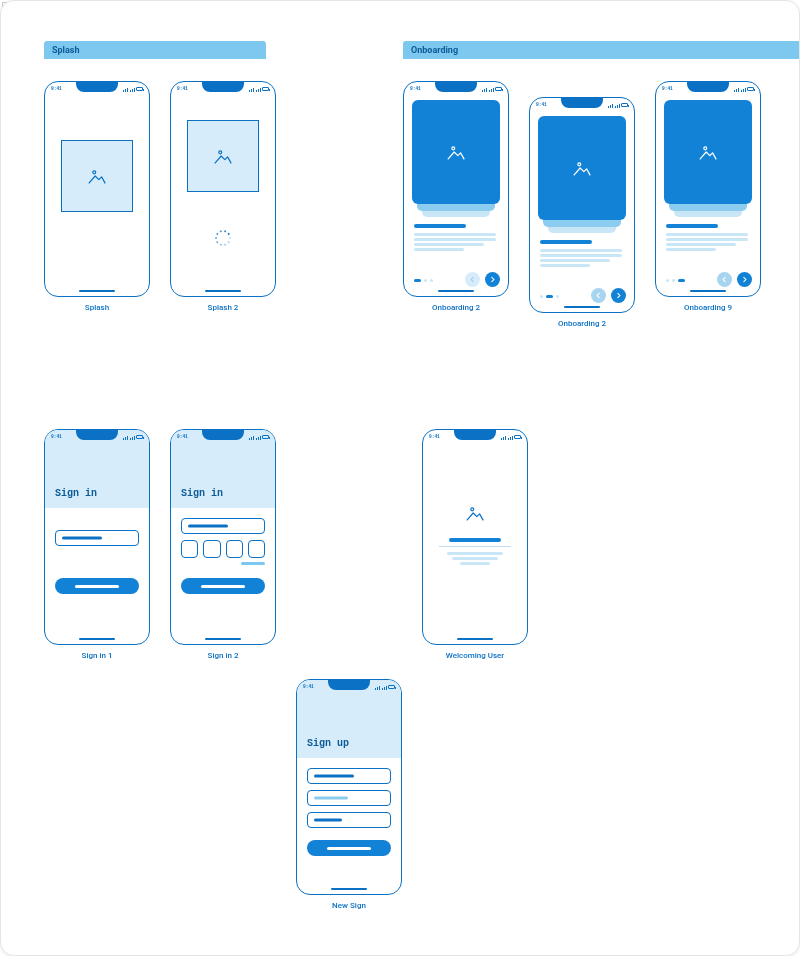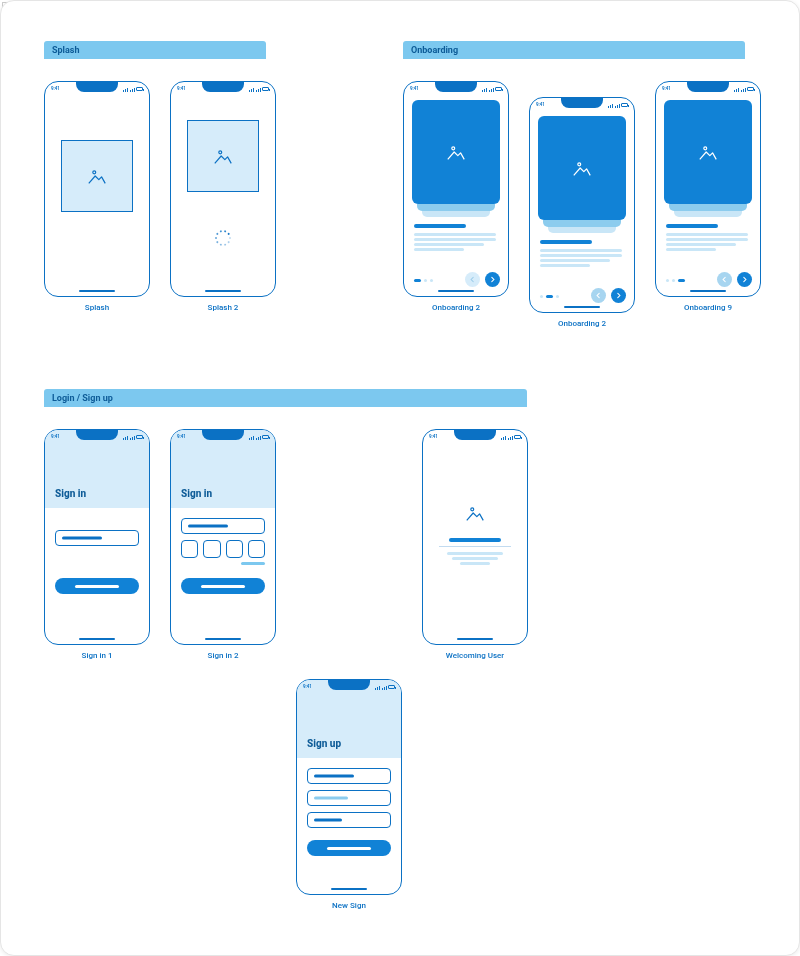--- a/index.html
+++ b/index.html
@@ -40,20 +40,21 @@
     line-height: 12px;
   }
   .frame-wrap { position: absolute; width: 106px; }
   .phone {
     position: relative;
     width: 106px; height: 216px;
     border: 1.5px solid #0b71c4;
     border-radius: 14px;
     background: #fff;
     overflow: hidden;
+    font-family: Liberation Mono, monospace;
   }
   .notch {
     position: absolute;
     top: 0; left: 50%;
     transform: translateX(-50%);
     width: 42px; height: 10px;
     background: #0b71c4;
     border-radius: 0 0 8px 8px;
   }
   .status-time {
@@ -190,22 +191,21 @@
   .wc-l { position:absolute; left:50%; transform:translateX(-50%); height:2.5px; background:#c9e6f7; border-radius:2px; }
 </style>
 </head>
 <body>
 
 <div class="tab">Splash, Onboarding and Sign in</div>
 
 <div class="artboard">
 
   <div class="section-header" style="left:43px; top:40px; width:222px;">Splash</div>
-  <div class="section-header" style="left:402px; top:40px; width:342px;">Onboarding</div>
-  <div class="section-header" style="left:43px; top:388px; width:483px;">Login / Sign up</div>
+  <div class="section-header" style="left:402px; top:40px; width:398px;">Onboarding</div>
 
   <div class="frame-wrap" style="left:43px; top:80px;">
     <div class="phone">
       <div class="notch"></div>
       <div class="status-time">9:41</div>
       <div class="status-right">
           <span class="sig"></span>
           <span class="wifi"></span>
           <span class="batt"></span>
         </div>

